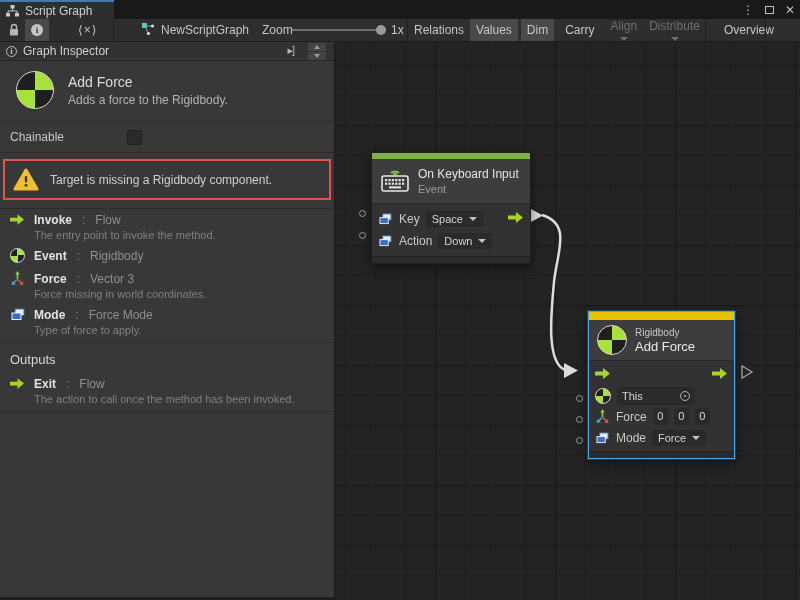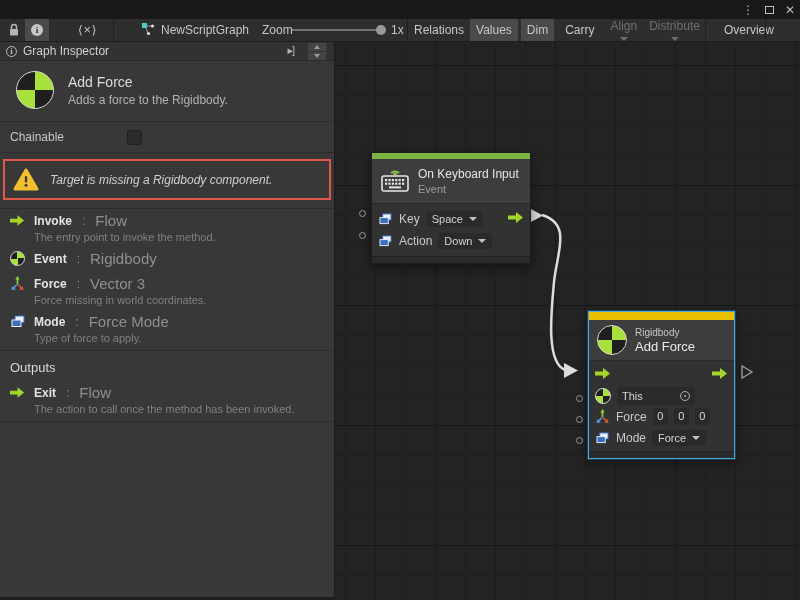--- a/index.html
+++ b/index.html
@@ -48,28 +48,28 @@
     background:conic-gradient(#a8e03c 0 90deg, #1f1f1f 90deg 180deg, #a8e03c 180deg 270deg, #1f1f1f 270deg 360deg); }
   .rb.big { width:38px; height:38px; }
   .rb.sm { width:15px; height:15px; flex:none; }
   .unit-title { font-size:14px; color:#dcdcdc; margin-bottom:3px; }
   .unit-desc { font-size:12px; color:#b2b2b2; }
 
   .chainable-row { height:31px; display:flex; align-items:center; border-bottom:1px solid #2c2c2c; padding-left:10px; font-size:12px; color:#c6c6c6; position:relative; }
   .checkbox { position:absolute; left:127px; width:15px; height:15px; background:#2a2a2a; border:1px solid #212121; border-radius:2px; }
 
   .warnbox { margin:6px 3px 8px 3px; border:2px solid #e0564a; padding:7px 8px; display:flex; align-items:center; gap:11px; }
-  .warn-text { font-size:12px; color:#cfcfcf;font-style:italic; }
+  .warn-text { font-size:12px; color:#cfcfcf; }
   .div-line { height:1px; background:#2c2c2c; }
 
   .section-h { font-size:13px; color:#d8d8d8; padding:9px 10px 6px 10px; }
   .port-row { display:flex; align-items:center; gap:9px; padding:3px 10px 1px 10px; }
   .port-row .pname { font-size:12px; font-weight:bold; color:#e2e2e2; }
   .port-row .psep { font-size:12px; color:#8f8f8f; margin:0 1px; }
-  .port-row .ptype { font-size:15px; color:#8f8f8f;text-align:center; }
+  .port-row .ptype { font-size:12px; color:#8f8f8f;text-align:center; }
   .port-desc { font-size:11px; color:#808080; margin:1px 0 4px 34px; }
   .icon14 { width:15px; height:15px; flex:none; display:inline-flex; align-items:center; justify-content:center; }
 
   
   .canvas { position:absolute; top:42px; left:335px; width:465px; height:558px; background-color:#232323;
     background-image:
       linear-gradient(#181818 1px, transparent 1px),
       linear-gradient(90deg, #181818 1px, transparent 1px),
       linear-gradient(#1e1e1e 1px, transparent 1px),
       linear-gradient(90deg, #1e1e1e 1px, transparent 1px);
@@ -93,20 +93,31 @@
   .pc { position:absolute; width:7px; height:7px; border:1px solid #969696; border-radius:50%; background:#232323; }
 
   .node-action { border:1px solid #46aae8; box-shadow:0 0 0 1px rgba(70,170,232,.25), 0 4px 10px rgba(0,0,0,.45); }
   .grp { font-size:10px; color:#c6c6c6; }
   .ttl { font-size:13px; color:#e8e8e8; margin-top:1px; }
 </style>
 </head>
 <body>
 
 <div class="tabbar">
+  <div class="tab">
+    <span class="icon14">
+      <svg width="13" height="12" viewBox="0 0 13 12">
+        <rect x="4.5" y="0" width="4" height="3.5" fill="#c9c9c9"></rect>
+        <rect x="0" y="8" width="4" height="3.5" fill="#c9c9c9"></rect>
+        <rect x="9" y="8" width="4" height="3.5" fill="#c9c9c9"></rect>
+        <path d="M6.5 3.5 V6 M2 8 V6 H11 V8" stroke="#c9c9c9" fill="none" stroke-width="1"></path>
+      </svg>
+    </span>
+    <span>Script Graph</span>
+  </div>
   <div class="win-controls">
     <span>⋮</span>
     <span class="maxi"></span>
     <span>✕</span>
   </div>
 </div>
 
 <div class="toolbar">
   <div class="tb-item" style="left:8px;">
     <svg width="12" height="14" viewBox="0 0 12 14">

